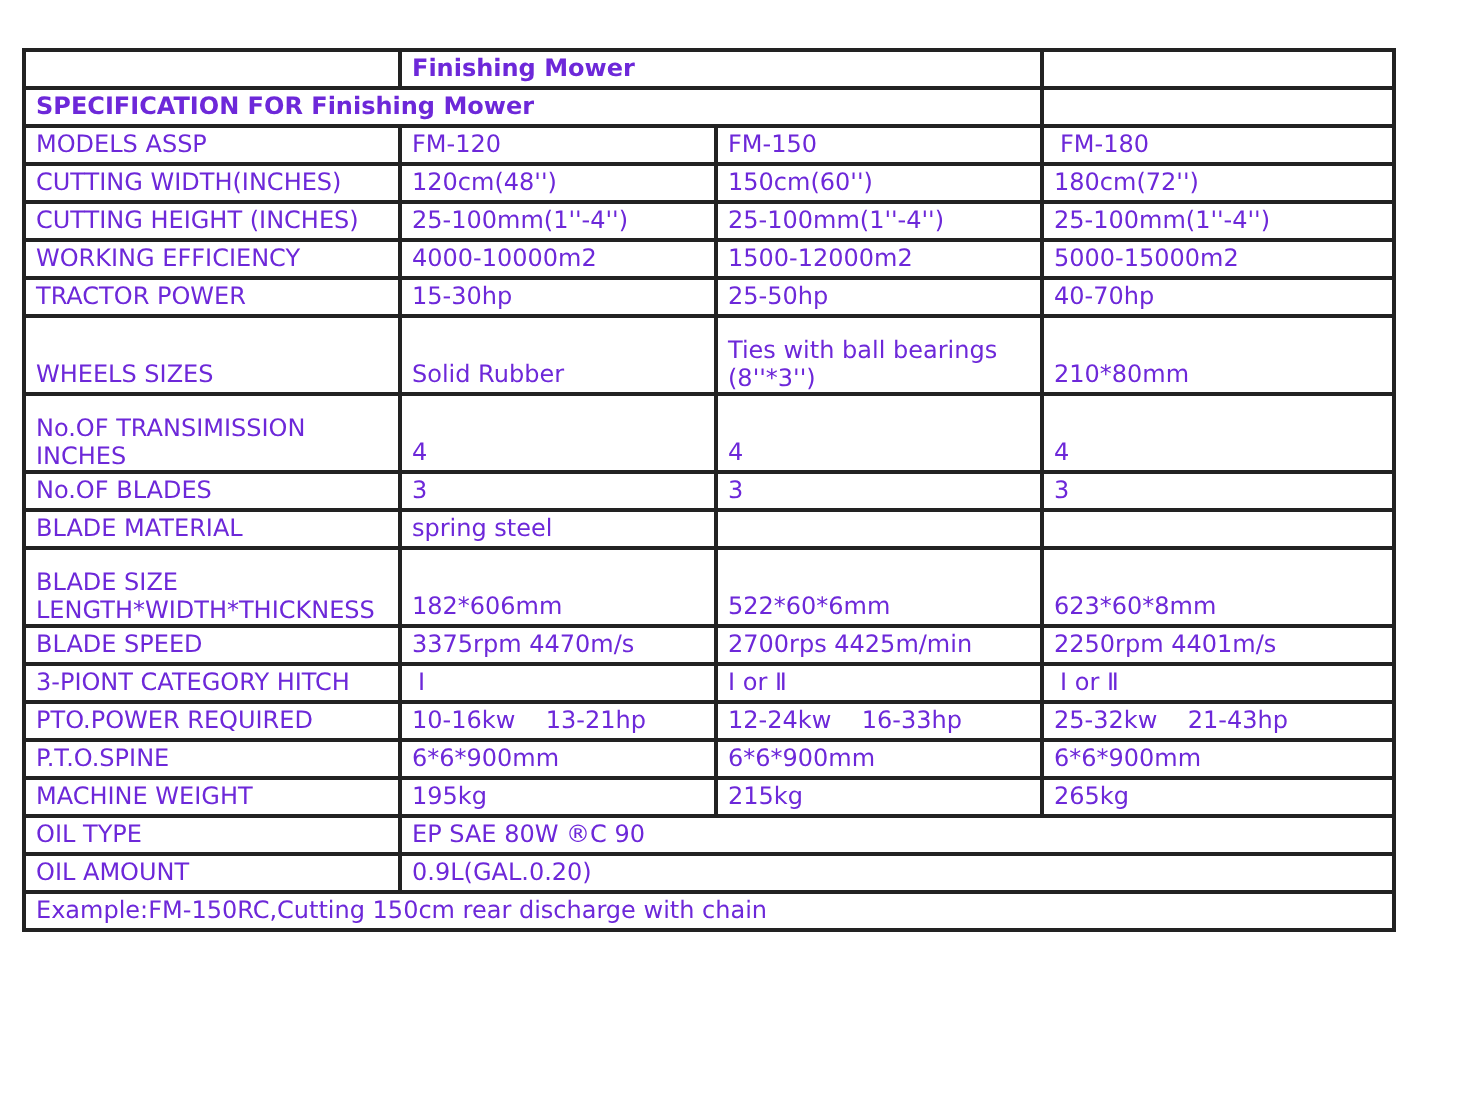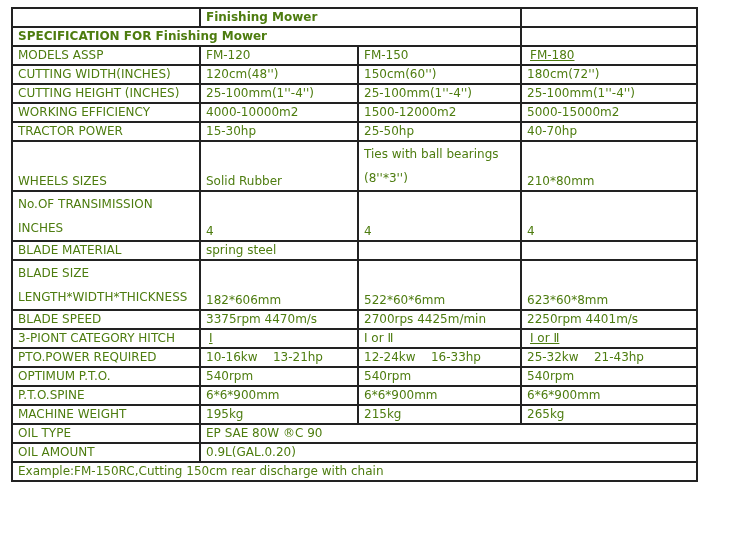--- a/index.html
+++ b/index.html
@@ -1,39 +1,39 @@
 <!DOCTYPE html>
 <html><head>
 <meta charset="utf-8">
 <style>
   html, body { margin: 0; padding: 0; background: #ffffff; }
   body { width: 736px; height: 554px; position: relative; overflow: hidden; }
   table.spec {
-    position: absolute; left: 11px; top: 7px;
+    position: absolute; left: 11px; top: 24px;
     width: 574px;
     border-collapse: collapse;
     table-layout: fixed;
     font-family: "DejaVu Sans", "Liberation Sans", sans-serif;
     font-size: 12px;
-    color: #4d7c0f;
+    color: #6d28d9;
     border: 2px solid #222222;
   }
   table.spec td {
     border: 2px solid #222222;
     padding: 0 0 0 5px;
     height: 17px;
     line-height: 17px;
     vertical-align: bottom;
     white-space: nowrap;
     overflow: hidden;
   }
-  table.spec td.wrap { white-space: normal; line-height: 24px; }
+  table.spec td.wrap { white-space: normal; line-height: 14px; }
   table.spec tr.tall td { height: 37px; }
   .bold { font-weight: bold; }
-  .indent { padding-left: 8px !important; text-decoration: underline; }
+  .indent { padding-left: 8px !important; }
   .c1 { width: 188px; }
   .c2 { width: 158px; }
   .c3 { width: 163px; }
   .c4 { width: 176px; }
 </style>
 </head>
 <body>
 
 <table class="spec">
   <colgroup>
@@ -88,20 +88,26 @@
     <td class="wrap">Ties with ball bearings (8''*3'')</td>
     <td>210*80mm</td>
   </tr>
   <tr class="tall">
     <td class="wrap">No.OF TRANSIMISSION INCHES</td>
     <td>4</td>
     <td>4</td>
     <td>4</td>
   </tr>
   <tr>
+    <td>No.OF BLADES</td>
+    <td>3</td>
+    <td>3</td>
+    <td>3</td>
+  </tr>
+  <tr>
     <td>BLADE MATERIAL</td>
     <td>spring steel</td>
     <td></td>
     <td></td>
   </tr>
   <tr class="tall">
     <td class="wrap">BLADE SIZE LENGTH*WIDTH*THICKNESS</td>
     <td>182*606mm</td>
     <td>522*60*6mm</td>
     <td>623*60*8mm</td>
@@ -118,26 +124,20 @@
     <td>I or Ⅱ</td>
     <td class="indent">I or Ⅱ</td>
   </tr>
   <tr>
     <td>PTO.POWER REQUIRED</td>
     <td>10-16kw&nbsp;&nbsp;&nbsp;&nbsp;13-21hp</td>
     <td>12-24kw&nbsp;&nbsp;&nbsp;&nbsp;16-33hp</td>
     <td>25-32kw&nbsp;&nbsp;&nbsp;&nbsp;21-43hp</td>
   </tr>
   <tr>
-    <td>OPTIMUM P.T.O.</td>
-    <td>540rpm</td>
-    <td>540rpm</td>
-    <td>540rpm</td>
-  </tr>
-  <tr>
     <td>P.T.O.SPINE</td>
     <td>6*6*900mm</td>
     <td>6*6*900mm</td>
     <td>6*6*900mm</td>
   </tr>
   <tr>
     <td>MACHINE WEIGHT</td>
     <td>195kg</td>
     <td>215kg</td>
     <td>265kg</td>

